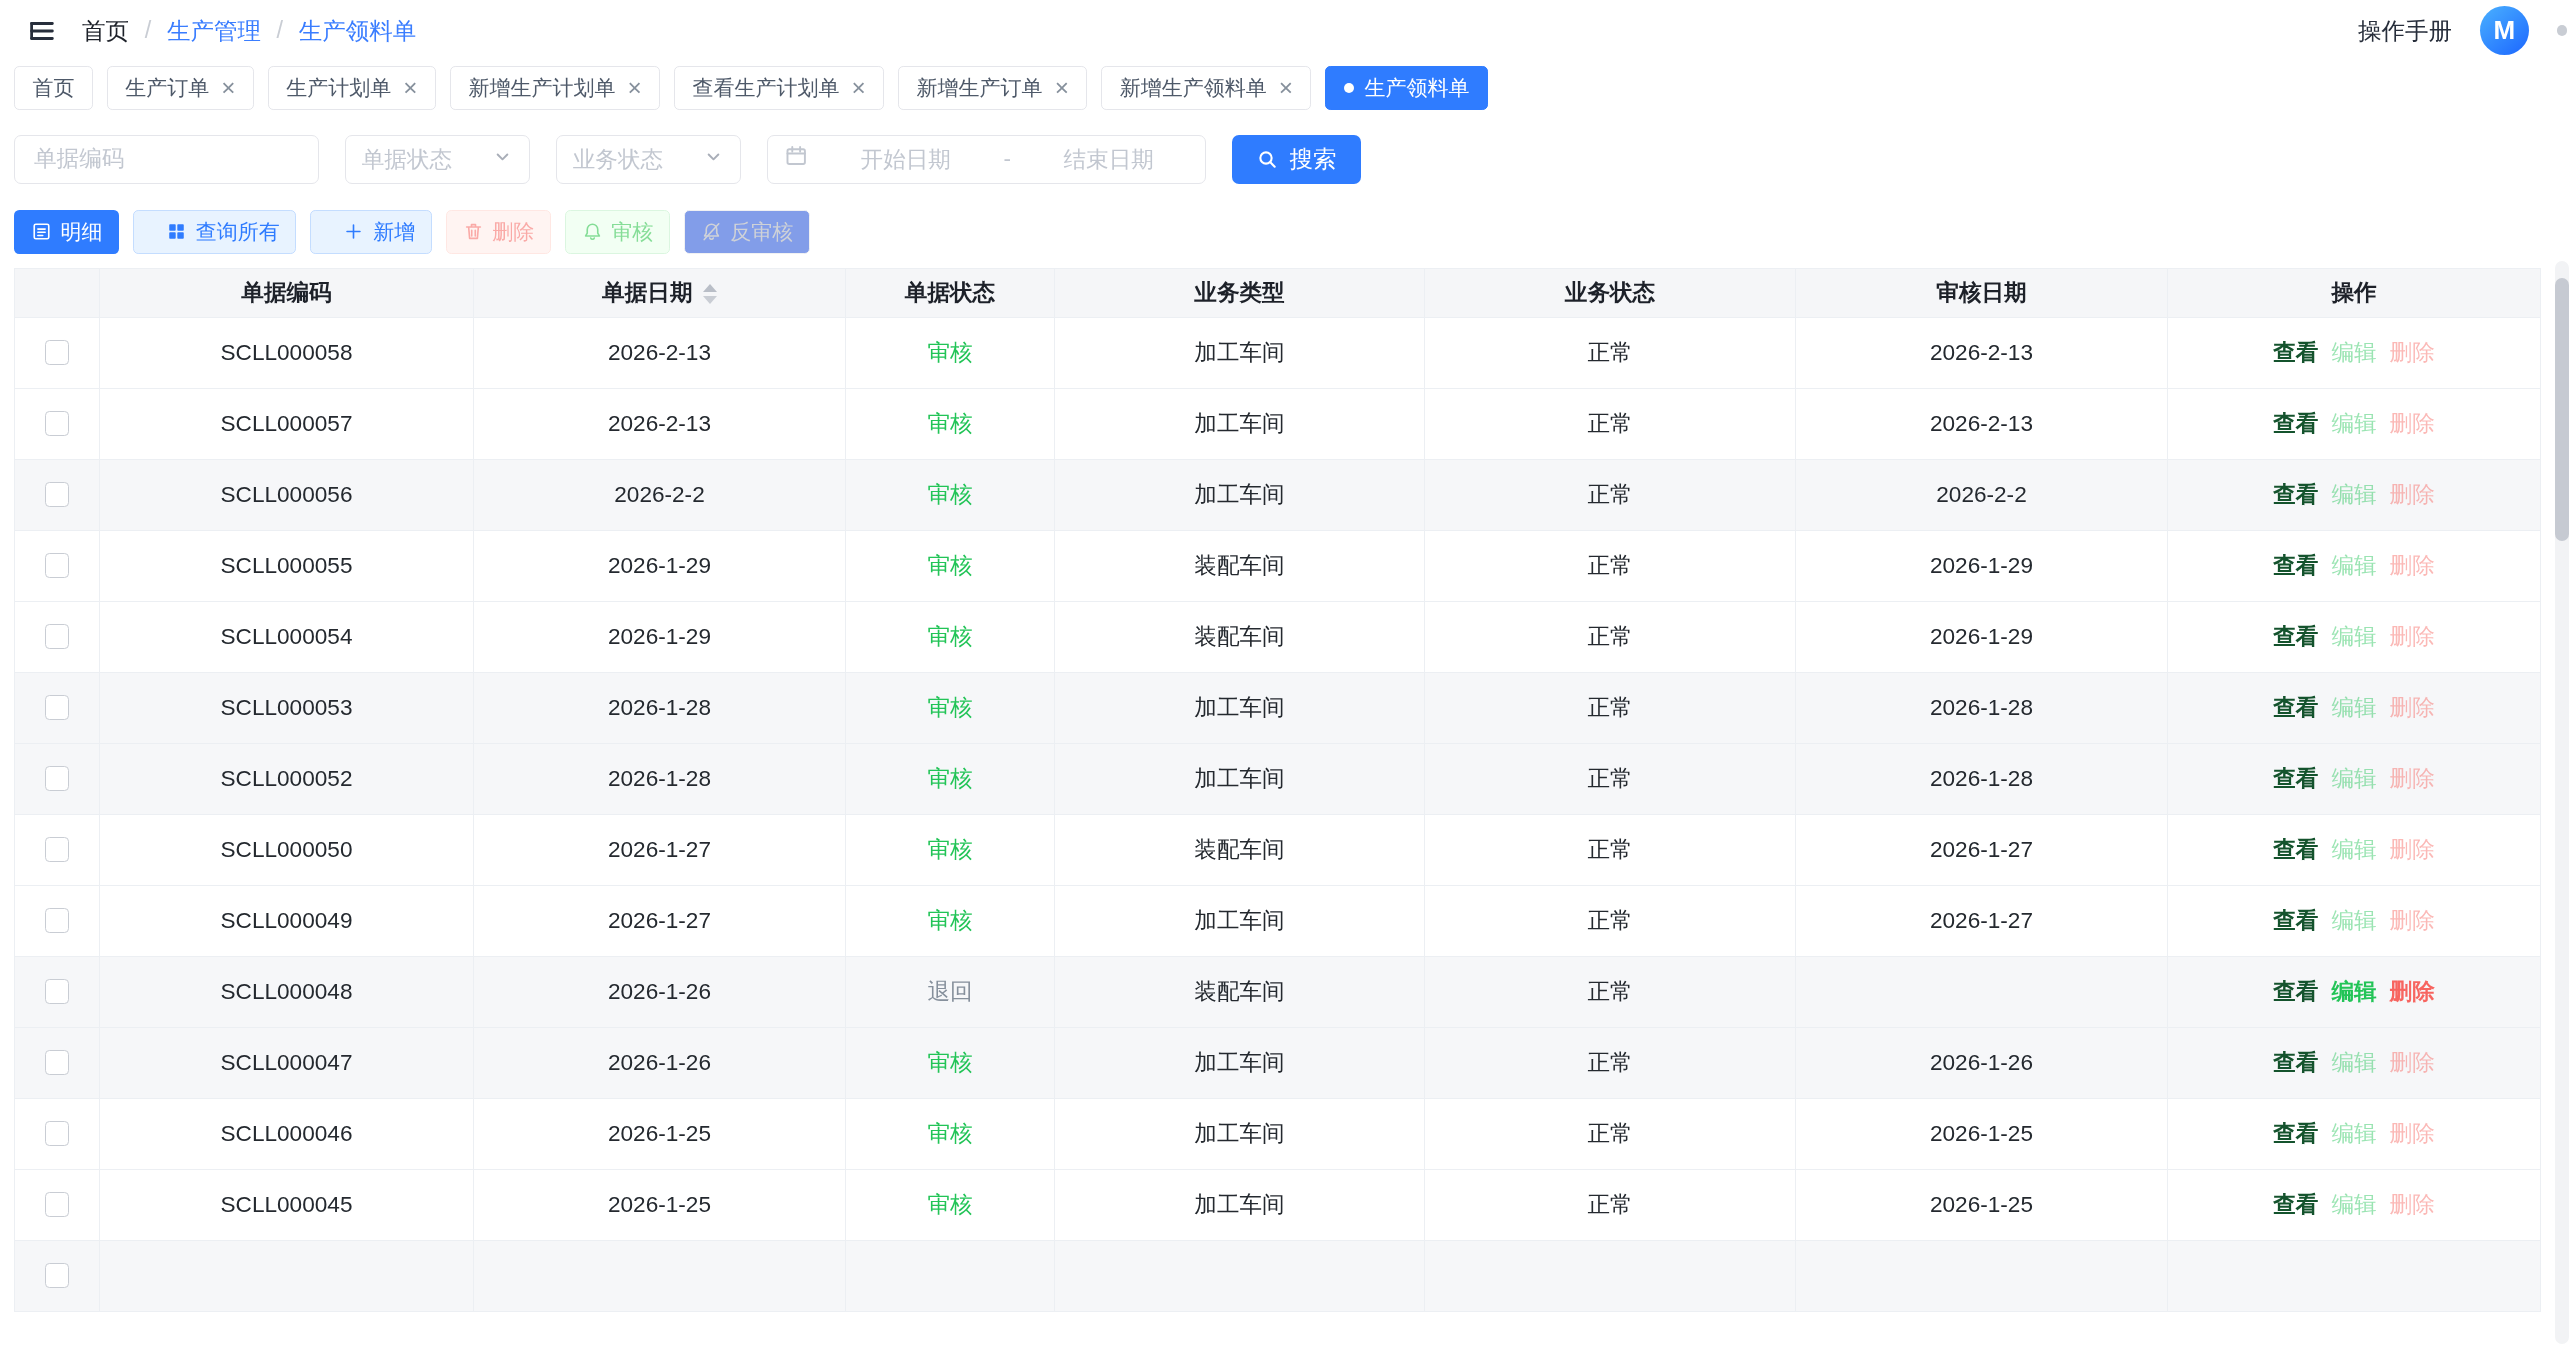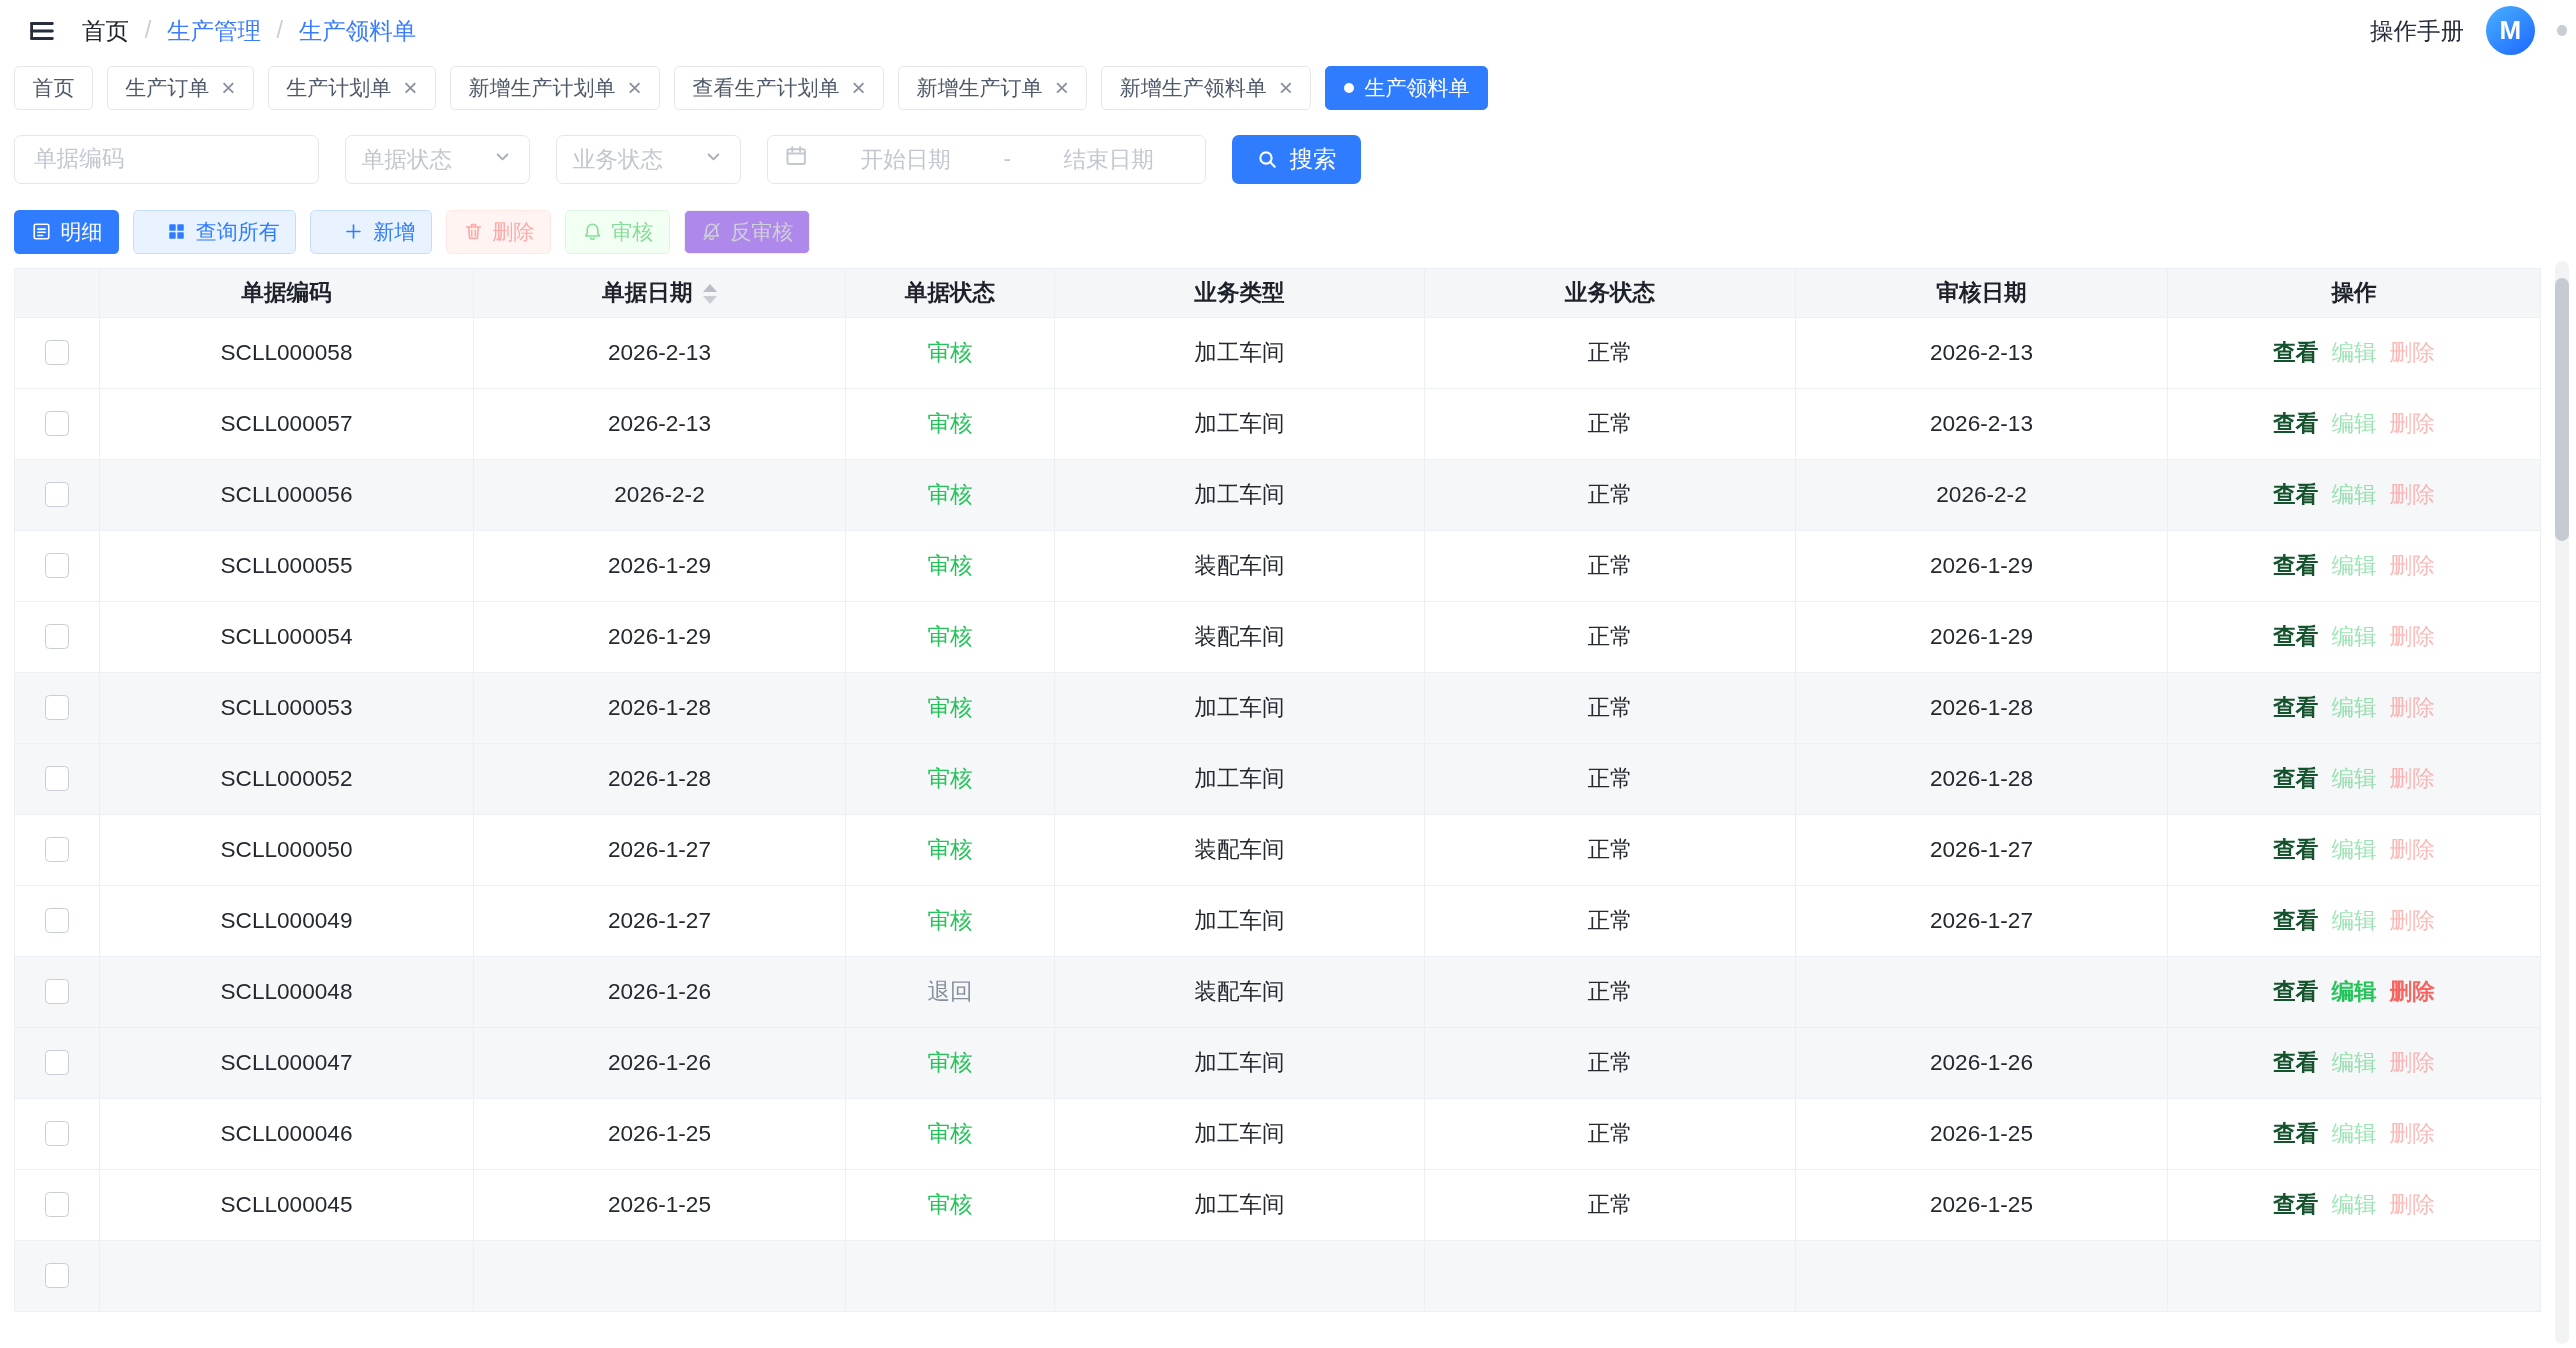--- a/index.html
+++ b/index.html
@@ -10,21 +10,21 @@
   }
 
   
   .topbar { height:61px; display:flex; align-items:center; padding:0 24.4px; gap:22.6px; background:#fff; }
   .hamburger { width:35px; height:35px; display:flex; align-items:center; justify-content:center; cursor:pointer; }
   .hamburger svg { width:30px; height:30px; stroke:#272e3b; stroke-width:2.4; fill:none; stroke-linecap:round; }
   .breadcrumb { display:flex; align-items:center; gap:15.7px; font-size:23.5px; }
   .bc-sep { color:#c9cdd4; }
   .bc-home { color:#1d2129; cursor:pointer; }
   .bc-link { color:#3a7dff; cursor:pointer; }
-  .topbar-right { margin-left:auto; display:flex; align-items:center; gap:22px; }
+  .topbar-right { margin-left:auto; display:flex; align-items:center; gap:28px; }
   .manual { font-size:23.5px; color:#272e3b; cursor:pointer; }
   .avatar { width:49px; height:49px; border-radius:50%; background:linear-gradient(140deg,#4ab1ff,#1c66ff);
             color:#fff; display:flex; align-items:center; justify-content:center; font-weight:700; font-size:26px; cursor:pointer; }
   .edge-dot { width:10.4px; height:10.4px; border-radius:50%; background:#c9cdd4; margin-right:-15.7px; }
 
   
   .tabbar { display:flex; align-items:center; gap:14px; padding:5.2px 14px 10.4px; }
   .tab { height:44px; display:inline-flex; align-items:center; gap:10.4px; padding:0 17.4px;
          border:1.7px solid #e5e6eb; border-radius:5.2px; background:#fff; font-size:21px; color:#4e5969; cursor:pointer; white-space:nowrap; }
   .tab .x { color:#86909c; font-size:24.4px; line-height:1; margin-left:1.7px; }
@@ -49,21 +49,21 @@
   .search-btn svg { width:22.6px; height:22.6px; stroke:#fff; stroke-width:2.4; fill:none; stroke-linecap:round; }
 
   
   .toolbar { display:flex; align-items:center; gap:14px; margin:26px 14px 0; }
   .tbtn { height:44px; padding:0 15.7px; border-radius:5.2px; font-size:21px; display:inline-flex; align-items:center;
           gap:8.7px; border:1.7px solid transparent; cursor:pointer; font-family:inherit; white-space:nowrap; }
   .tbtn.primary    { background:#2f7cff; color:#fff;align-items:center; }
   .tbtn.light-blue { background:#e8f3ff; color:#2f7cff; border-color:#c4ddff;padding-left:32px; }
   .tbtn.light-red  { background:#ffece8; color:#f76560; border-color:#ffd5cd; }
   .tbtn.light-green{ background:#e8ffea; color:#23c343; border-color:#bff0c8; }
-  .tbtn.light-gray { background:#6d28d9; color:#a9aeb8; border-color:#e5e6eb; }
+  .tbtn.light-gray { background:#1d4ed8; color:#a9aeb8; border-color:#e5e6eb; }
   .tbtn.dim { opacity:.55; }
   .ticon svg { width:21px; height:21px; stroke:currentColor; stroke-width:2; fill:none; stroke-linecap:round; stroke-linejoin:round; display:block; }
   .ticon svg.fill rect { fill:currentColor; stroke:none; }
 
   
   .table-wrap { margin:14px 14px 0; }
   table { border-collapse:collapse; table-layout:fixed; width:2526px; background:#fff; }
   th, td { border:1.7px solid #eceff3; text-align:center; white-space:nowrap; overflow:hidden; padding:0; }
   thead th { background:#f5f6f8; height:49px; font-size:22.6px; font-weight:700; color:#1d2129; }
   td { height:71px; font-size:22.6px; color:#24292f; background:#fff; }

